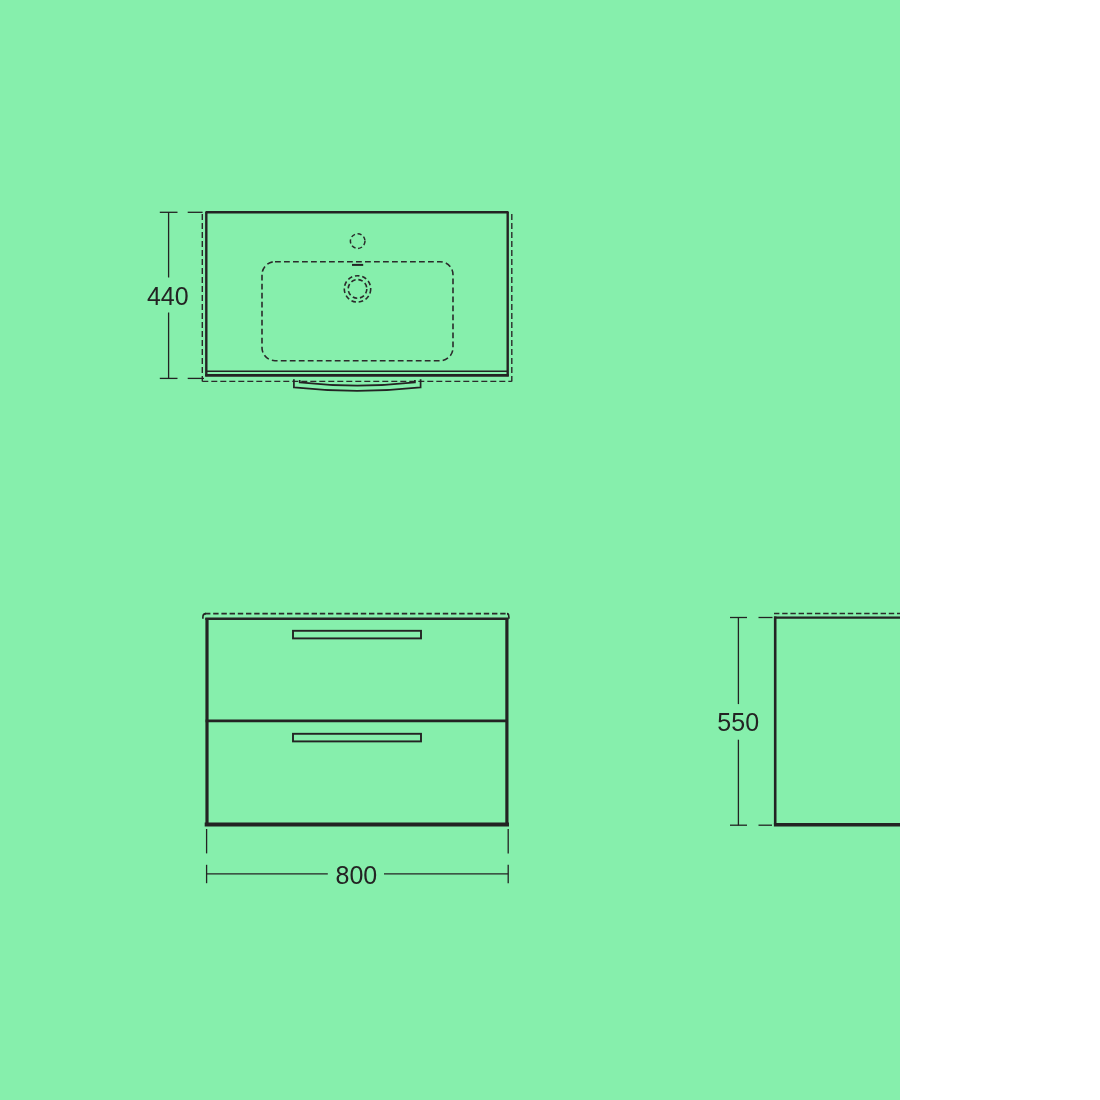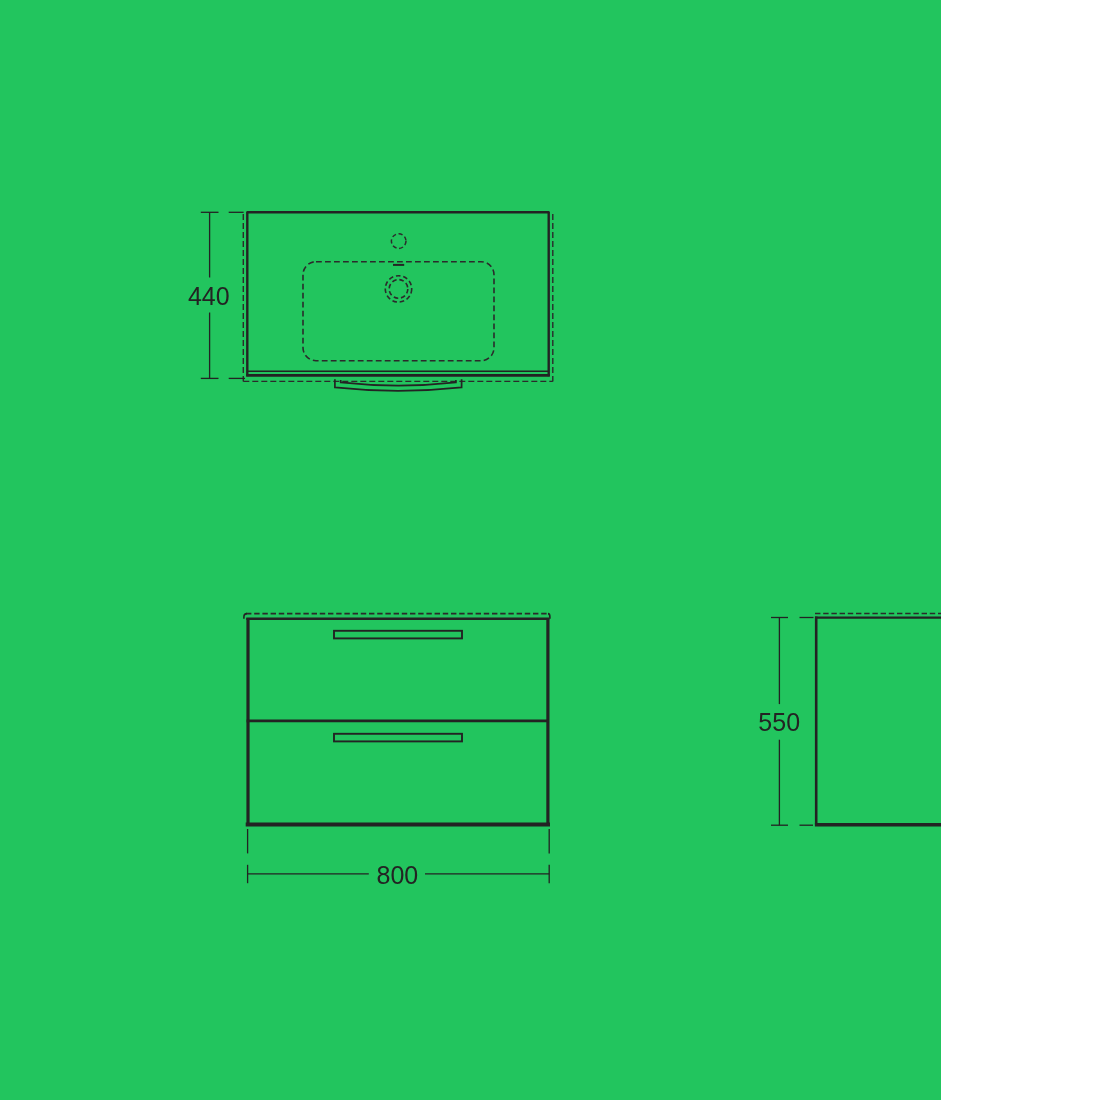--- a/index.html
+++ b/index.html
@@ -1,16 +1,16 @@
 <!DOCTYPE html>
 <html><head>
 <meta charset="utf-8">
 <style>
   html,body{margin:0;padding:0;background:#ffffff;}
-  .wrap{width:900px;height:1100px;position:relative;background:#22c55e;overflow:hidden;padding-left:41px;}
+  .wrap{width:900px;height:1100px;position:relative;background:#86efac;overflow:hidden;}
   svg{display:block;}
   text{font-family:"Liberation Sans", sans-serif;fill:#232323;}
 </style>
 </head>
 <body>
 <div class="wrap">
 <svg width="1100" height="1100" viewBox="0 0 1100 1100" fill="none" stroke-linecap="butt">
 
   <g stroke="#2b2b2b" stroke-width="1.4" stroke-dasharray="6 3">
     <path d="M202.3 214 L202.3 381.4"></path>

